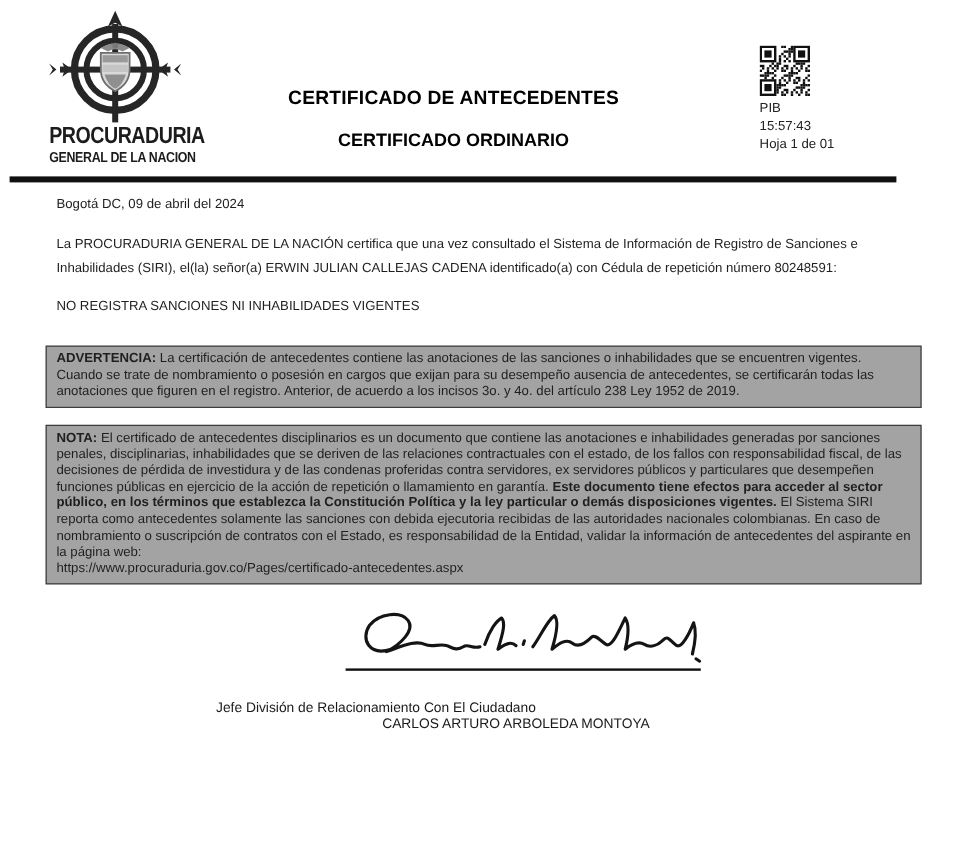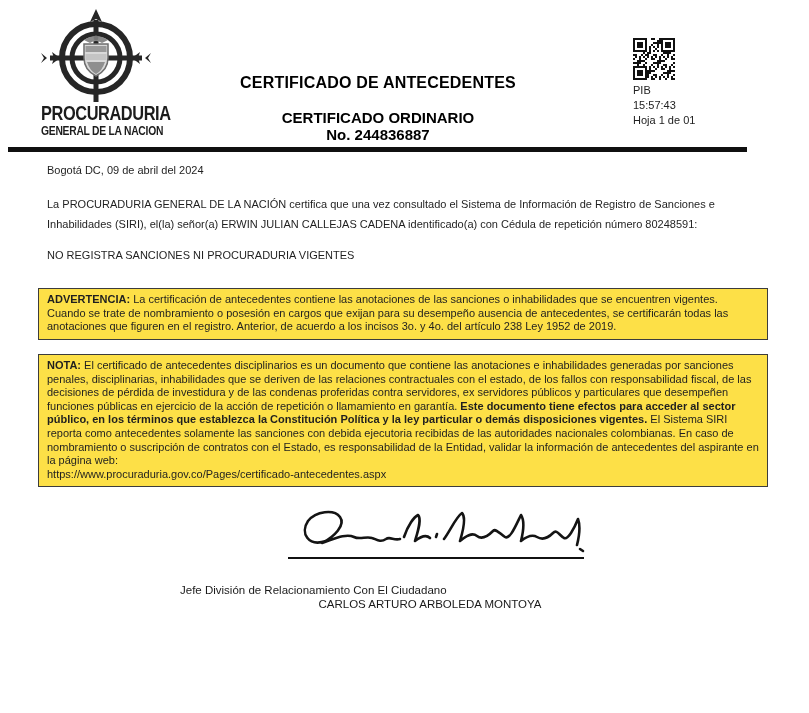--- a/index.html
+++ b/index.html
@@ -35,21 +35,21 @@
   .qr-meta{font-size:11px;color:#222;margin-top:3px;line-height:12px;}
   #meta-code{margin-top:4px;}
   #header-rule{left:8px;top:147px;width:739px;height:5px;background:#101010;}
   
   .bodytext{font-size:11px;color:#1f1f1f;}
   #date-line{left:47px;top:164px;}
   #intro-par{left:47px;top:194px;width:723px;line-height:20px;}
   #result-line{left:47px;top:249px;}
   .note-box{
     left:38px;width:730px;box-sizing:border-box;
-    border:1px solid #3c3c3c;background:#fde047;
+    border:1px solid #3c3c3c;background:#a3a3a3;
     padding:4px 8px 5px 8px;
     font-size:11px;line-height:13.6px;color:#1f1f1f;
   }
   #advert-box{top:288px;}
   #nota-box{top:354px;}
   .bold{font-weight:bold;}
   
   #signature-svg{left:296px;top:503px;}
   #signature-rule{left:288px;top:557px;width:296px;height:0;border-top:2px solid #111;}
   #signer-name{left:180px;top:598px;width:500px;text-align:center;font-size:11.5px;color:#1a1a1a;}
@@ -84,21 +84,20 @@
         <rect x="45.5" y="46" width="21" height="6" fill="#c4c4c4"></rect>
         <path d="M47 54 h18 q-3 9 -9 12 q-6 -3 -9 -12 Z" fill="#8f8f8f"></path>
       </g>
     </svg>
     <div class="abs" id="logo-line1">PROCURADURIA</div>
     <div class="abs" id="logo-line2">GENERAL DE LA NACION</div>
   </div>
 
   <div class="abs title-line" id="doc-title">CERTIFICADO DE ANTECEDENTES</div>
   <div class="abs title-line" id="doc-subtitle">CERTIFICADO ORDINARIO</div>
-  <div class="abs title-line" id="doc-number">No. 244836887</div>
 
   <div class="abs" id="qr-block">
     <svg id="qr-svg" width="42" height="42" viewBox="0 0 42 42">
         <rect x="0" y="0" width="42" height="42" fill="#ffffff"></rect>
         <rect x="18" y="0" width="2" height="2" fill="#111"></rect>
         <rect x="20" y="0" width="2" height="2" fill="#111"></rect>
         <rect x="26" y="0" width="2" height="2" fill="#111"></rect>
         <rect x="24" y="2" width="2" height="2" fill="#111"></rect>
         <rect x="26" y="2" width="2" height="2" fill="#111"></rect>
         <rect x="20" y="4" width="2" height="2" fill="#111"></rect>
@@ -233,21 +232,21 @@
       </svg>
     <div class="qr-meta" id="meta-code">PIB</div>
     <div class="qr-meta">15:57:43</div>
     <div class="qr-meta">Hoja 1 de 01</div>
   </div>
 
   <div class="abs" id="header-rule"></div>
 
   <div class="abs bodytext" id="date-line">Bogotá DC, 09 de abril del 2024</div>
   <div class="abs bodytext" id="intro-par">La PROCURADURIA GENERAL DE LA NACIÓN certifica que una vez consultado el Sistema de Información de  Registro de Sanciones e Inhabilidades (SIRI), el(la) señor(a) ERWIN JULIAN CALLEJAS CADENA identificado(a) con Cédula de repetición número 80248591:</div>
-  <div class="abs bodytext" id="result-line">NO REGISTRA SANCIONES NI PROCURADURIA VIGENTES</div>
+  <div class="abs bodytext" id="result-line">NO REGISTRA SANCIONES NI INHABILIDADES VIGENTES</div>
 
   <div class="abs note-box" id="advert-box">
     <span class="bold">ADVERTENCIA:</span><span> La certificación de antecedentes contiene las anotaciones de las sanciones o inhabilidades que se encuentren vigentes. Cuando se trate de nombramiento o posesión en cargos que exijan para su desempeño ausencia de antecedentes, se certificarán todas las anotaciones que figuren en el registro. Anterior, de acuerdo a los incisos 3o. y 4o. del artículo 238 Ley 1952 de 2019.</span>
   </div>
 
   <div class="abs note-box" id="nota-box">
     <span class="bold">NOTA:</span><span> El certificado de antecedentes disciplinarios es un documento que contiene las anotaciones e inhabilidades generadas por sanciones penales, disciplinarias, inhabilidades que se deriven de las relaciones contractuales con el estado, de los fallos con responsabilidad fiscal, de las decisiones de pérdida de investidura y de las condenas proferidas contra servidores, ex servidores públicos y particulares que desempeñen funciones públicas en ejercicio de la acción de repetición o llamamiento en garantía.  </span><span class="bold">Este documento tiene efectos para acceder al sector público, en los términos que establezca la Constitución Política y la ley particular o demás disposiciones vigentes.</span><span> El Sistema SIRI reporta como antecedentes solamente las sanciones con debida ejecutoria recibidas de las autoridades nacionales colombianas. En caso de nombramiento o suscripción de contratos con el Estado, es responsabilidad de la Entidad, validar la información de antecedentes del aspirante en la página web:</span>
     <br>
     <span>https://www.procuraduria.gov.co/Pages/certificado-antecedentes.aspx</span>
   </div>

